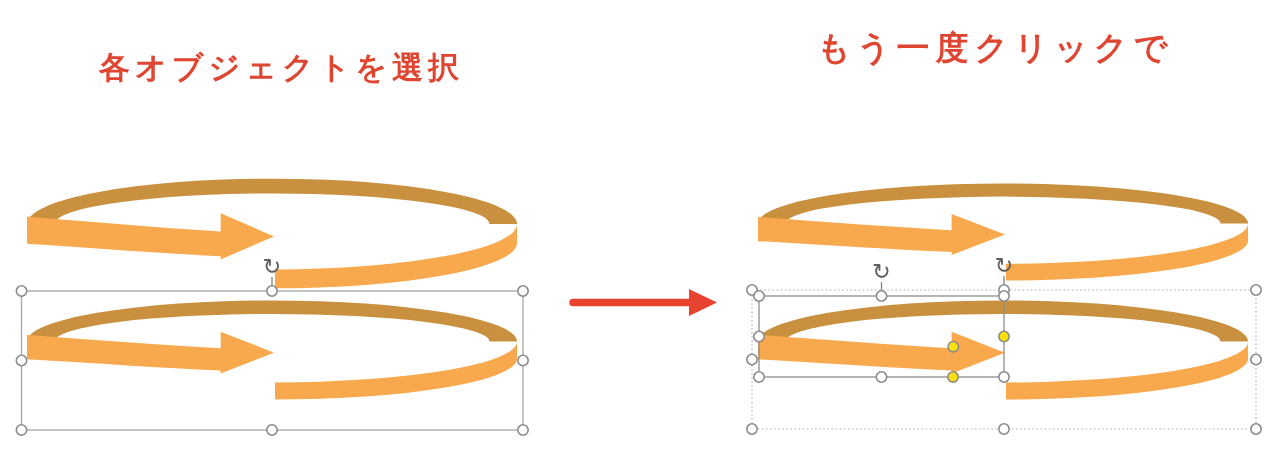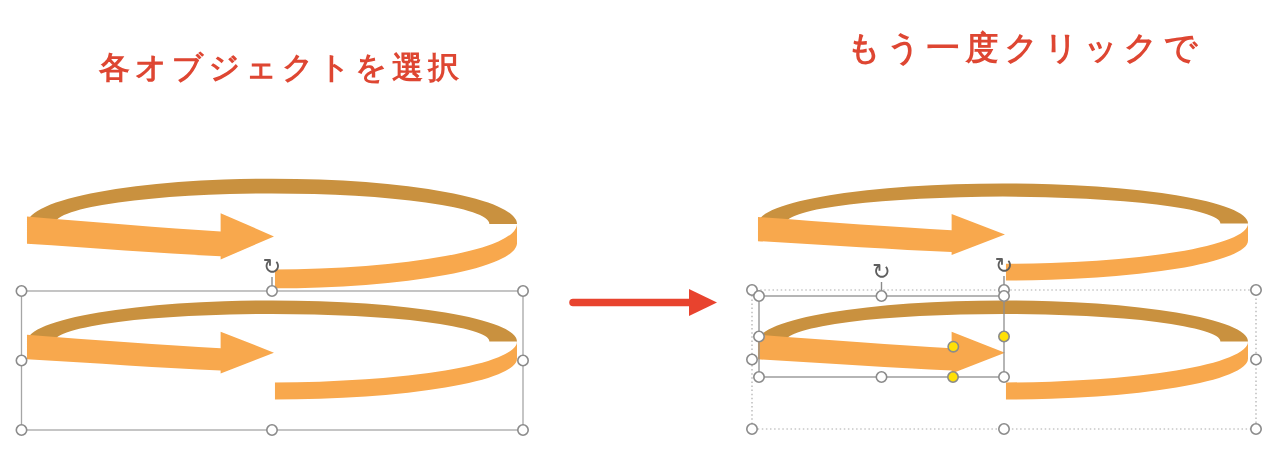--- a/index.html
+++ b/index.html
@@ -15,21 +15,21 @@
     font-weight:bold;
     color:#DE4632;
     white-space:nowrap;
   }
   .caption span{display:block;}
   .caption.left{
     left:99px;top:49px;
     font-size:31px;line-height:37px;letter-spacing:5px;
   }
   .caption.right{
-    left:847px;top:27px;
+    left:817px;top:27px;
     font-size:33px;line-height:42px;letter-spacing:6px;
   }
   svg{position:absolute;left:0;top:0;}
 </style>
 </head>
 <body>
 
 <div id="canvas">
 
   <svg width="1280" height="454" viewBox="0 0 1280 454">

